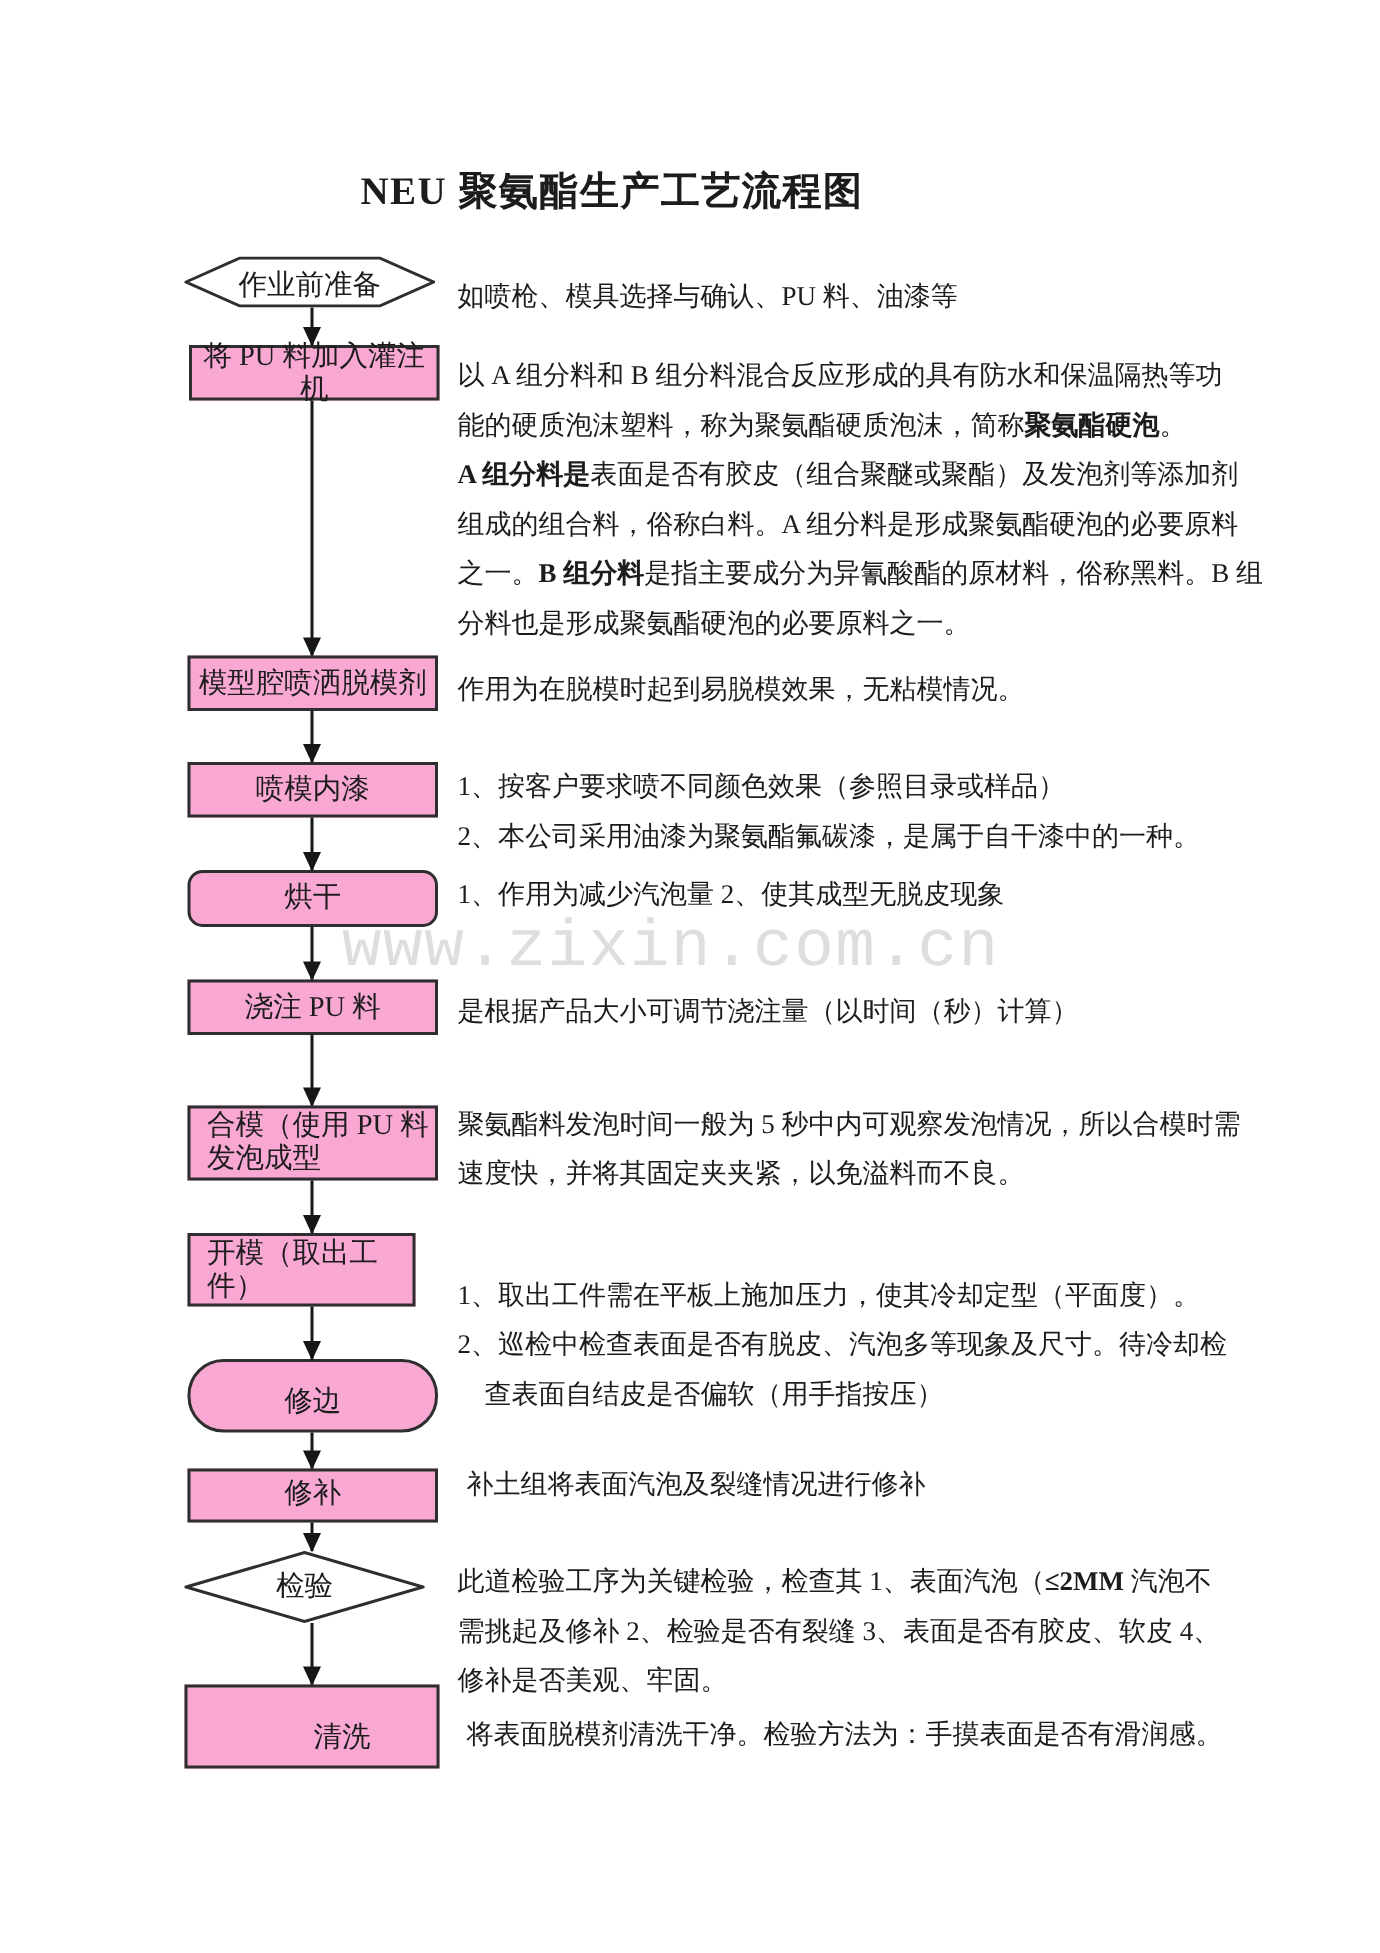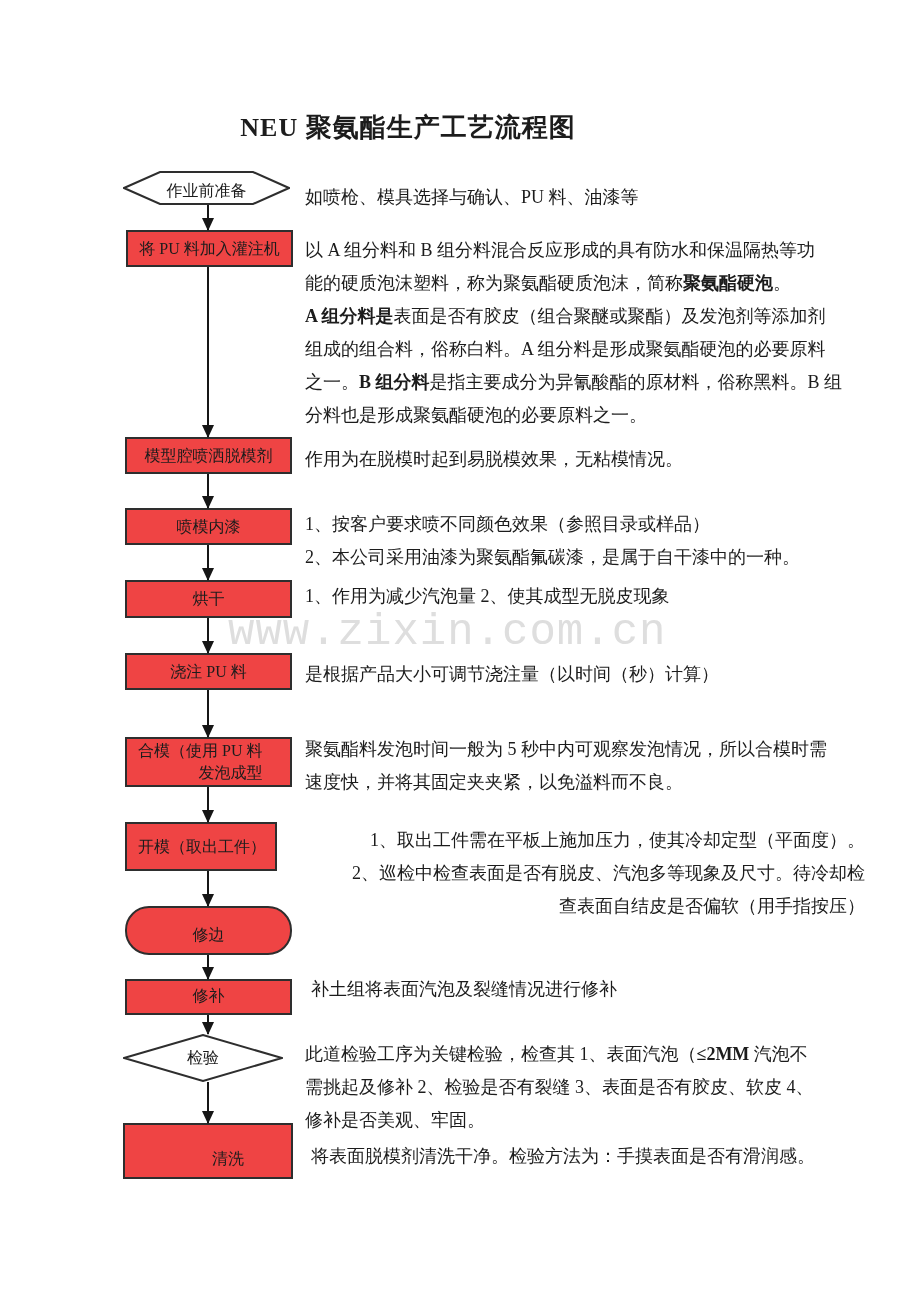--- a/index.html
+++ b/index.html
@@ -27,27 +27,27 @@
   }
   
   .watermark{
     position:absolute;left:228px;top:603px;
     font-family:Liberation Mono, monospace;
     font-size:44px;line-height:58px;letter-spacing:1px;
     color:var(--watermark);
     z-index:0;user-select:none;
   }
   
-  .shape{position:absolute;z-index:1;box-sizing:border-box;font-size:16px;line-height:22px;}
+  .shape{position:absolute;z-index:1;box-sizing:border-box;font-size:19px;line-height:22px;}
   .rect{
-    background:#ef4444;border:2px solid var(--border);
+    background:#f9a8d4;border:2px solid var(--border);
     display:flex;align-items:center;justify-content:center;
     text-align:center;
   }
-  .rect.left{justify-content:flex-start;text-align:right;padding-left:11px;}
+  .rect.left{justify-content:flex-start;text-align:left;padding-left:11px;}
   .rect.bottom{align-items:flex-end;padding-bottom:7px;}
   .rect.top{align-items:flex-start;padding-top:4px;}
   .poly{background:transparent;}
   .poly svg{position:absolute;inset:0;display:block;}
   .poly .lbl{
     position:absolute;inset:0;
     display:flex;align-items:center;justify-content:center;
   }
   .hex-lbl{padding-top:5px;}
   
@@ -92,21 +92,21 @@
   </div>
 
   <div class="shape rect" style="left:125px;top:437px;width:167px;height:37px;">
     <span>模型腔喷洒脱模剂</span>
   </div>
 
   <div class="shape rect" style="left:125px;top:508px;width:167px;height:37px;">
     <span>喷模内漆</span>
   </div>
 
-  <div class="shape rect" style="left:125px;top:580px;width:167px;height:38px;">
+  <div class="shape rect" style="left:125px;top:580px;width:167px;height:38px;border-radius:10px;">
     <span>烘干</span>
   </div>
 
   <div class="shape rect" style="left:125px;top:653px;width:167px;height:37px;">
     <span>浇注 PU 料</span>
   </div>
 
   <div class="shape rect left" style="left:125px;top:737px;width:167px;height:50px;">
     <span>
         <div class="tline"><span>合模（使用 PU 料</span></div>
@@ -170,21 +170,21 @@
   <div class="ann" style="top:580px;">
       <div class="tline"><span>1、作用为减少汽泡量 2、使其成型无脱皮现象</span></div>
     </div>
   <div class="ann" style="top:658px;">
       <div class="tline"><span>是根据产品大小可调节浇注量（以时间（秒）计算）</span></div>
     </div>
   <div class="ann" style="top:733px;">
       <div class="tline"><span>聚氨酯料发泡时间一般为 5 秒中内可观察发泡情况，所以合模时需</span></div>
       <div class="tline"><span>速度快，并将其固定夹夹紧，以免溢料而不良。</span></div>
     </div>
-  <div class="ann" style="top:824px;text-align:right;">
+  <div class="ann" style="top:847px;">
       <div class="tline"><span>1、取出工件需在平板上施加压力，使其冷却定型（平面度）。</span></div>
       <div class="tline"><span>2、巡检中检查表面是否有脱皮、汽泡多等现象及尺寸。待冷却检</span></div>
       <div class="tline"><span>　查表面自结皮是否偏软（用手指按压）</span></div>
     </div>
   <div class="ann shift" style="top:973px;">
       <div class="tline"><span>补土组将表面汽泡及裂缝情况进行修补</span></div>
     </div>
   <div class="ann" style="top:1038px;">
       <div class="tline"><span>此道检验工序为关键检验，检查其 1、表面汽泡（</span><span class="b">≤2MM</span><span> 汽泡不</span></div>
       <div class="tline"><span>需挑起及修补 2、检验是否有裂缝 3、表面是否有胶皮、软皮 4、</span></div>

